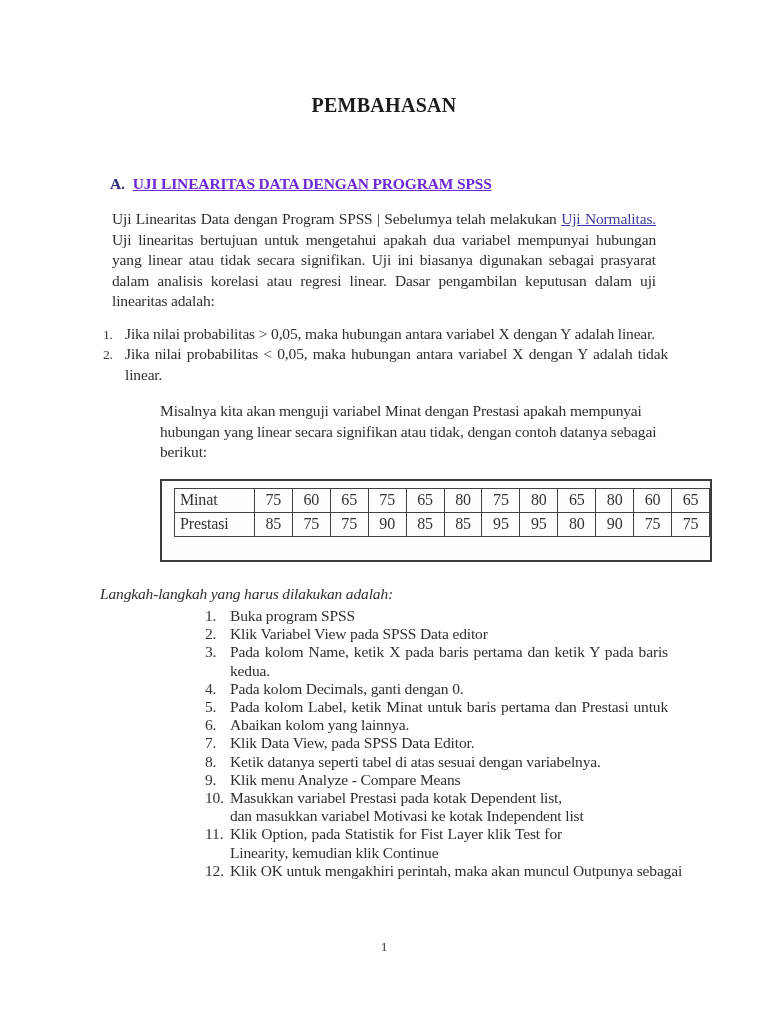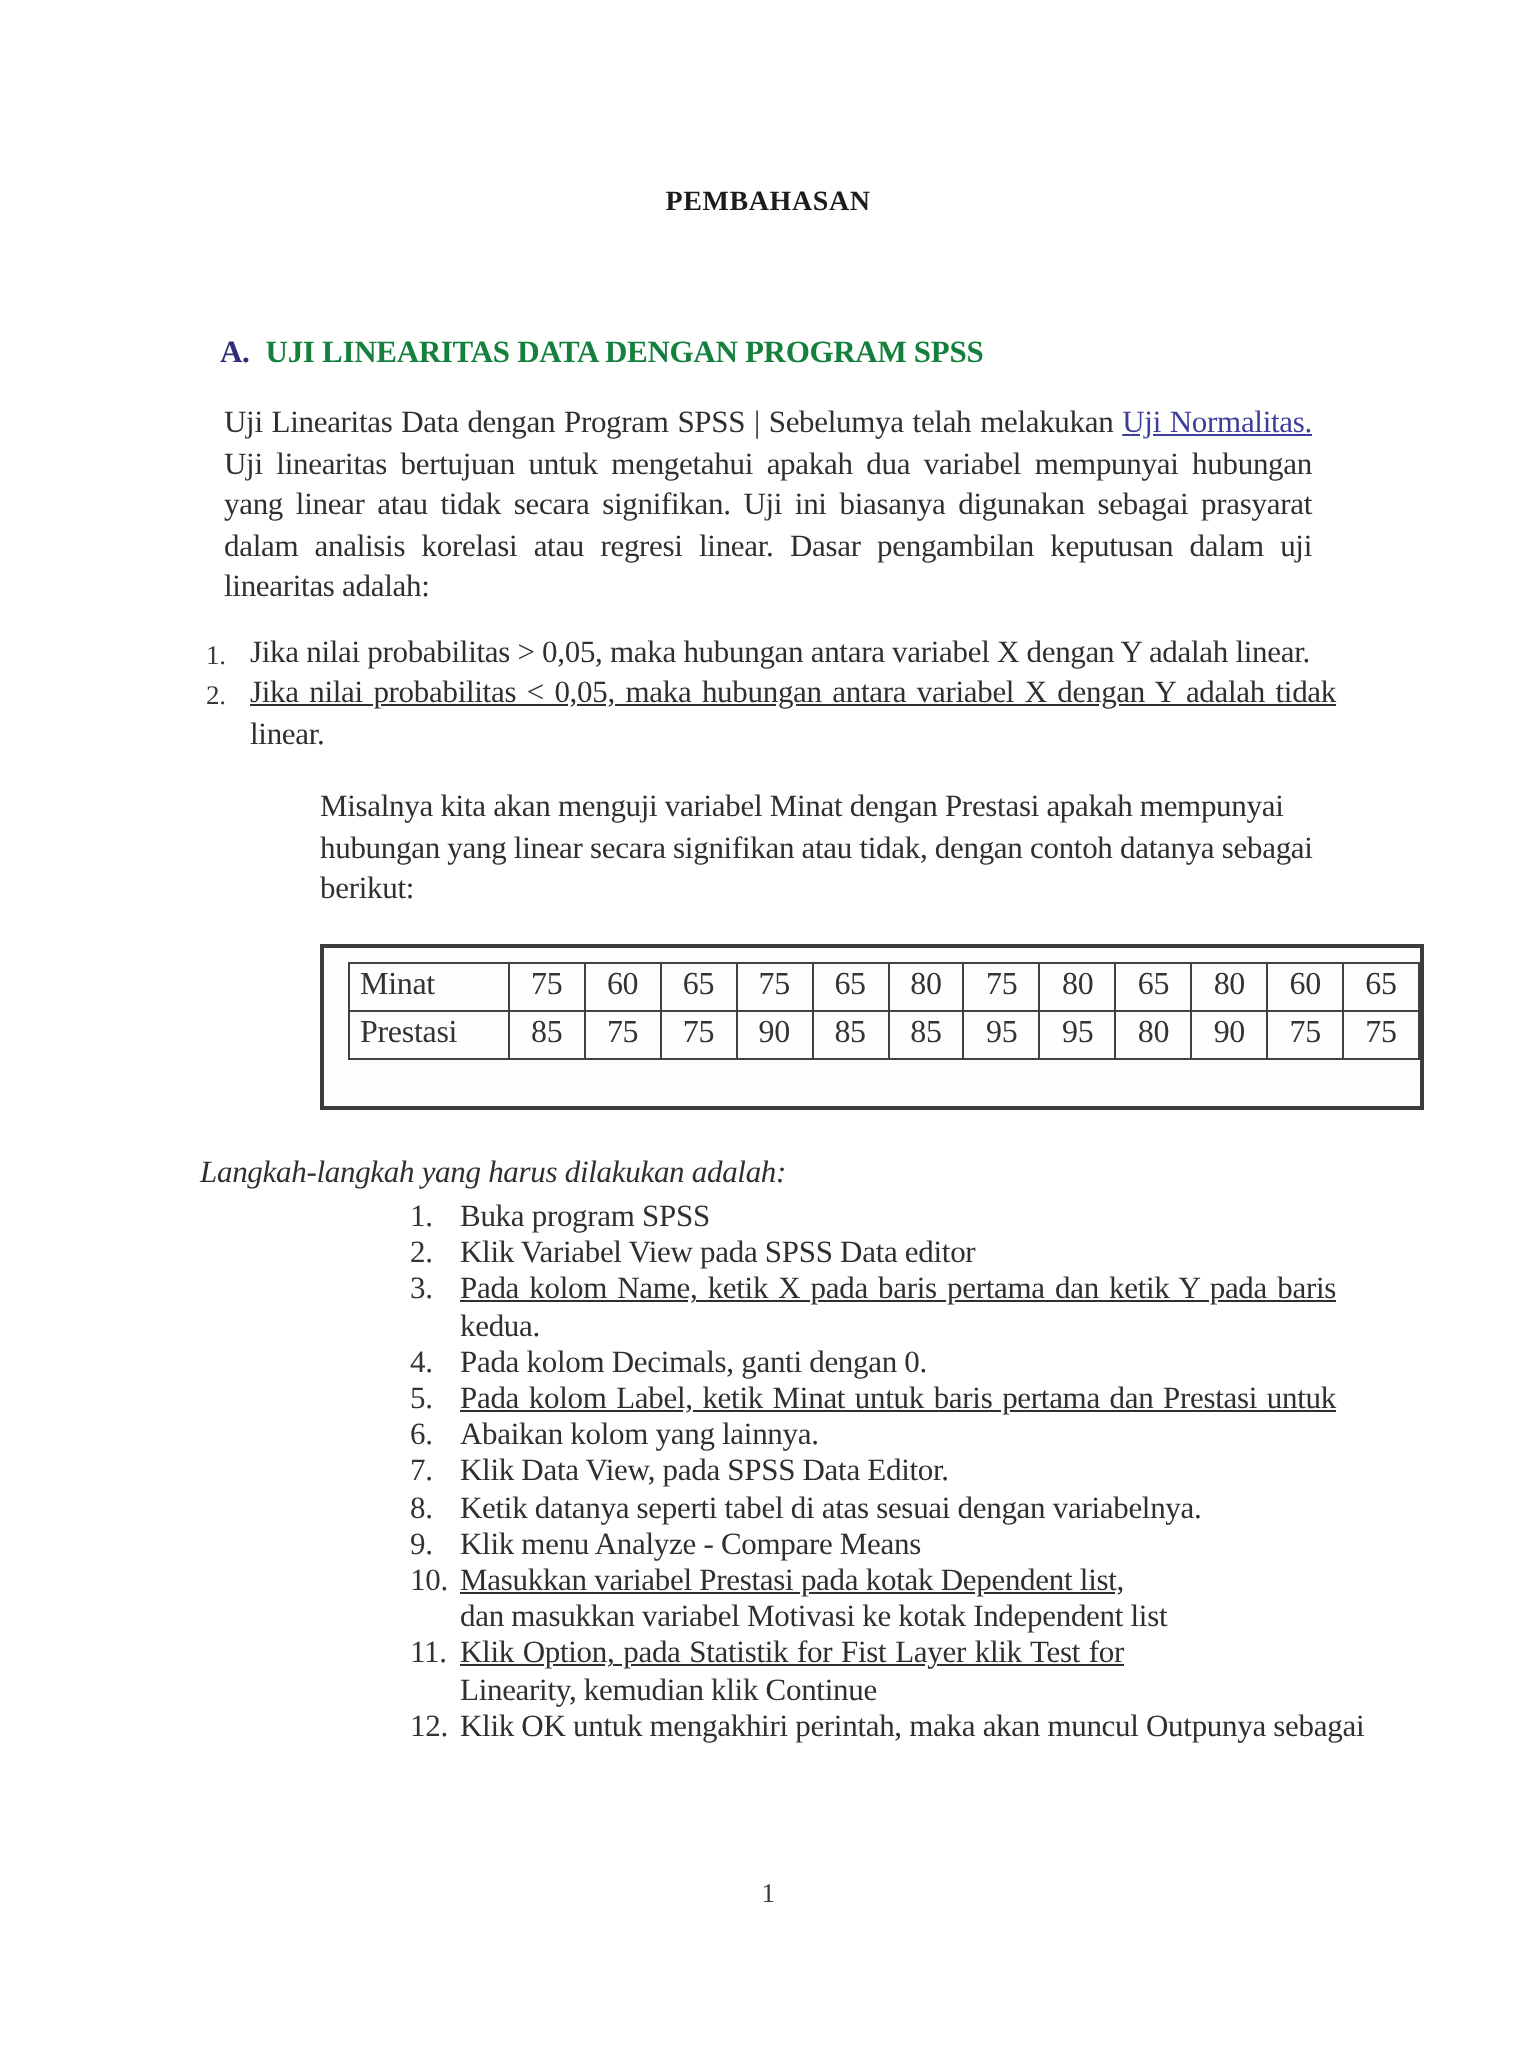--- a/index.html
+++ b/index.html
@@ -12,34 +12,34 @@
     font-family:"Liberation Serif","DejaVu Serif",serif;
     color:#2f2f2f;
     overflow:hidden;
     letter-spacing:-0.15px;
   }
   .content { margin:0 100px; width:568px; }
 
   .doc-title {
     text-align:center;
     font-weight:bold;
-    font-size:14px;
+    font-size:20px;
     letter-spacing:0.3px;
     color:#1c1c1c;
   }
 
   .section-heading {
     margin-top:57px;
     margin-left:10px;
     font-size:15.5px;
     font-weight:bold;
     line-height:20px;
   }
   .sec-label { color:#2e2e7a; margin-right:8px; text-decoration:none; }
-  .sec-link  { color:#15803d; cursor:pointer; }
+  .sec-link  { color:#6d28d9; text-decoration:underline; cursor:pointer; }
 
   .para { margin:12px; font-size:15.5px; line-height:20.5px; }
   .intro-para { margin-top:15px; text-align:justify; }
   .link { color:#3d3d9b; text-decoration:underline; cursor:pointer; }
 
   ol.rules {
     list-style:none; counter-reset:rule;
     margin:1px 0 0 0; padding:0;
     font-size:15.5px; line-height:20.5px;
   }
@@ -78,21 +78,21 @@
     margin:3px 0 0 105px; padding:0;
     width:463px;
     font-size:15.5px; line-height:18.2px;
   }
   ol.steps li { position:relative; padding-left:25px; counter-increment:step; }
   ol.steps li::before {
     content:counter(step) ".";
     position:absolute; left:0; top:0;
     min-width:20px; color:#333333;
   }
-  .jline { display:block; white-space:nowrap; text-align:justify; text-align-last:justify;text-decoration:underline; }
+  .jline { display:block; white-space:nowrap; text-align:justify; text-align-last:justify; }
   .lline { display:block; white-space:nowrap; }
   li.narrow .jline { width:332px; }
 
   .page-num {
     position:absolute; top:939px; left:0;
     width:100%; text-align:center;
     font-size:13.5px; color:#3a3a3a;
   }
 </style>
 </head>

